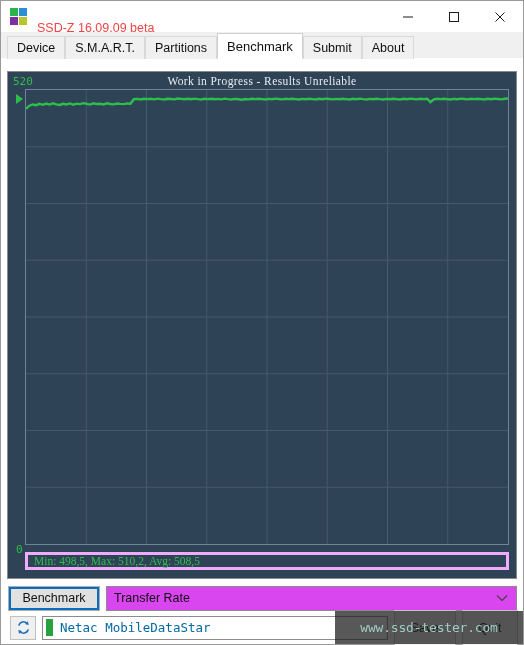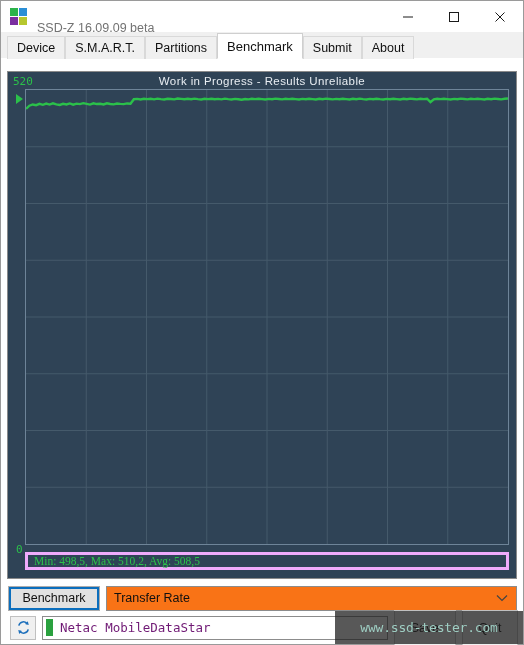--- a/index.html
+++ b/index.html
@@ -48,21 +48,21 @@
   }
   #app-icon i { display: block; }
   #app-icon .q1 { background: #2cb34a; }
   #app-icon .q2 { background: #2b8fd6; }
   #app-icon .q3 { background: #7b2fa0; }
   #app-icon .q4 { background: #b6c72e; }
 
   #window-title {
     margin-left: 10px;
     font-size: 12.5px;
-    color: #737373;
+    color: #ef4444;
     white-space: nowrap;
     font-family: "Liberation Sans", sans-serif;
     margin-top: 22px;
   }
   #window-controls {
     position: absolute;
     right: 0; top: 0;
     height: 31px;
     display: flex;
   }
@@ -140,21 +140,21 @@
     font-family: "DejaVu Sans Mono", monospace;
   }
   #chart-title {
     position: absolute;
     top: 3px;
     left: 0; right: 0;
     text-align: center;
     color: #e8edf2;
     font-size: 11.5px;
     letter-spacing: 0.4px;
-    font-family: Liberation Sans, sans-serif;
+    font-family: Liberation Serif, serif;
     white-space: nowrap;
   }
   #axis-max-label {
     position: absolute;
     top: 3px;
     left: 5px;
     color: #2bc04a;
     font-size: 11px;
     font-family: "DejaVu Sans Mono", monospace;
   }
@@ -222,21 +222,21 @@
     color: #101010;
     font-family: "Liberation Sans", sans-serif;
     padding: 0;
     margin-left: 1px;
     box-sizing: border-box;
   }
   #transfer-mode-select {
     flex: 1 1 auto;
     margin-left: 6px;
     height: 25px;
-    background: #f97316;
+    background: #d946ef;
     border: 1px solid #8c8c8c;
     box-sizing: border-box;
     display: flex;
     align-items: center;
     position: relative;
     padding-left: 7px;
     font-size: 12.5px;
     color: #101010;
   }
   #transfer-mode-select .chev {
@@ -285,21 +285,21 @@
   #device-health-bar {
     width: 7px;
     height: 17px;
     background: #2aa13f;
     flex: 0 0 auto;
   }
   #device-name {
     margin-left: 7px;
     font-size: 12.5px;
     font-family: "DejaVu Sans Mono", monospace;
-    color: #701a75;
+    color: #0369a1;
     white-space: nowrap;
   }
   .sb-button {
     height: 36px;
     background: #f0f0f0;
     border: 1px solid #c0c0c0;
     box-sizing: border-box;
     margin-left: 6px;
     font-size: 12.5px;
     color: #101010;

